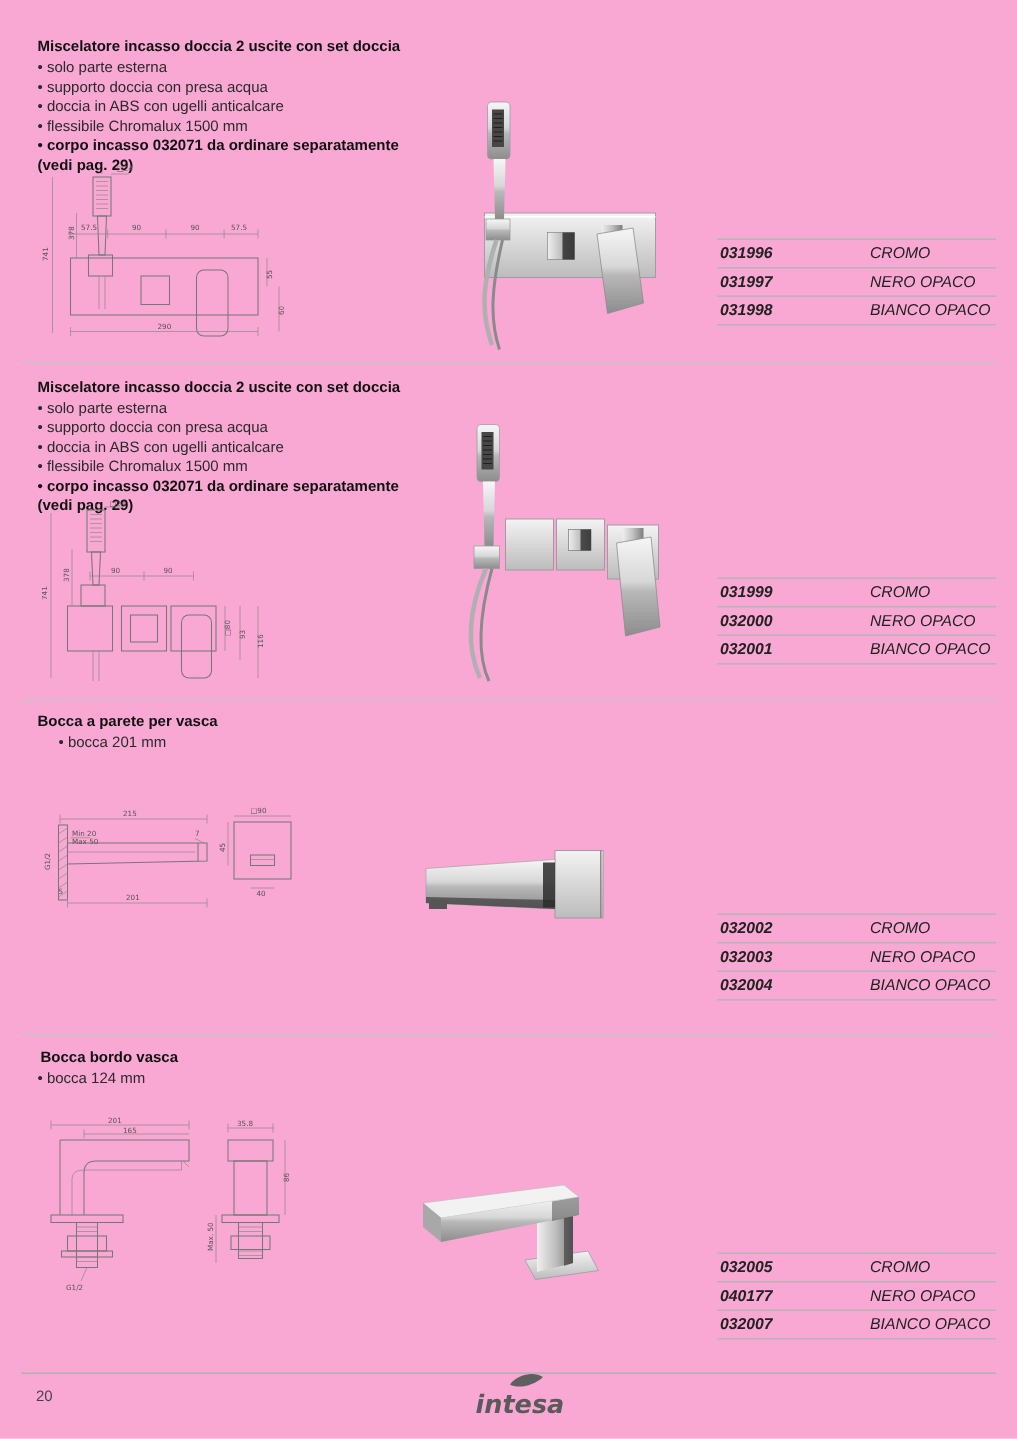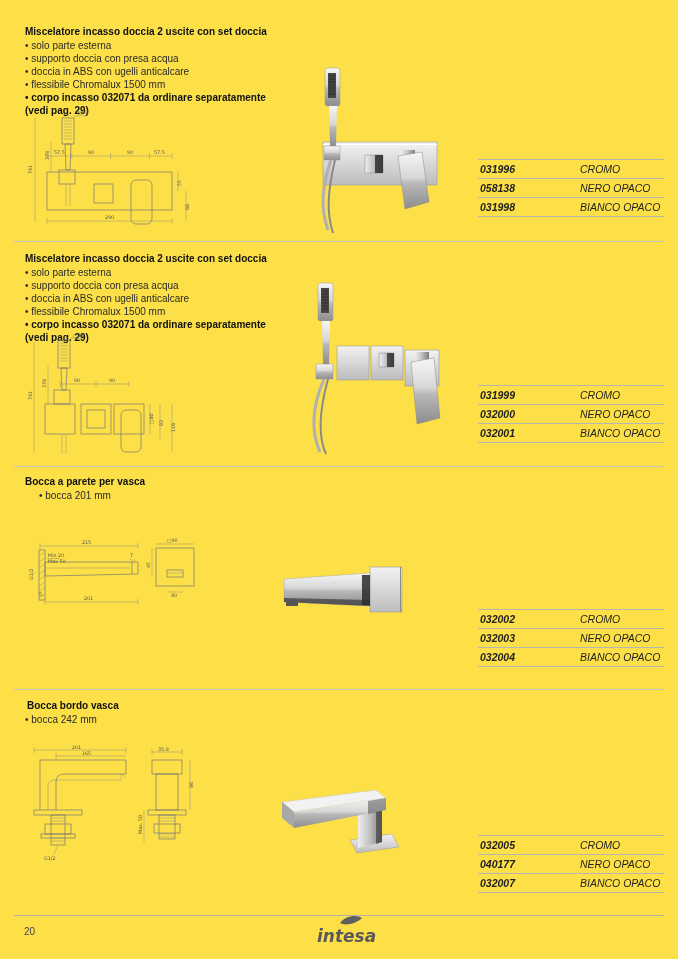--- a/index.html
+++ b/index.html
@@ -1,16 +1,16 @@
 <!DOCTYPE html>
 <html><head>
 <meta charset="utf-8">
 <style>
   html,body{margin:0;padding:0;background:#e9e9e9;}
-  #page{position:relative;width:678px;height:959px;background:#fde047;margin:0 auto;
+  #page{position:relative;width:678px;height:959px;background:#f9a8d4;margin:0 auto;
         font-family:"Liberation Sans","DejaVu Sans",sans-serif;color:#1c1c1c;overflow:hidden;}
   .abs{position:absolute;}
   .sec-title{font-size:10px;font-weight:bold;color:#111;}
   .bullets{font-size:10px;color:#2a2a2a;line-height:13px;}
   .bullet::before{content:"•\00a0 ";}
   .bullet.bold{font-weight:bold;color:#111;}
   .note{font-weight:bold;color:#111;font-size:10px;line-height:13px;}
   .divider{position:absolute;left:14px;width:650px;height:0;border-top:1px solid #c6c6c6;}
   .codes{position:absolute;left:478px;width:186px;font-size:10.5px;}
   .code-row{height:18px;line-height:18px;border-top:1px solid #b5b5b5;white-space:nowrap;font-style:italic;}
@@ -101,21 +101,21 @@
       <rect x="33" y="11" width="8" height="25" fill="#474747"></rect>
       <path d="M34,14h6 M34,17h6 M34,20h6 M34,23h6 M34,26h6 M34,29h6 M34,32h6" stroke="#1f1f1f" stroke-width="0.7" fill="none"></path>
       <polygon points="34,44 42,44 41,84 35,84" fill="url(#chromeV)"></polygon>
       <rect x="29" y="84" width="16" height="14" fill="url(#chromeV)" stroke="#999" stroke-width="0.5"></rect>
       <path d="M36,98 C27,125 25,145 33,168" stroke="#b0b0b0" stroke-width="3" fill="none"></path>
       <path d="M40,98 C33,128 31,150 38,171" stroke="#8a8a8a" stroke-width="2" fill="none"></path>
     </svg>
 
     <div class="codes" style="top:159px">
       <div class="code-row"><span class="code">031996</span><span class="finish">CROMO</span></div>
-      <div class="code-row"><span class="code">058138</span><span class="finish">NERO OPACO</span></div>
+      <div class="code-row"><span class="code">031997</span><span class="finish">NERO OPACO</span></div>
       <div class="code-row"><span class="code">031998</span><span class="finish">BIANCO OPACO</span></div>
     </div>
   </div>
 
   <div class="divider" style="top:241px"></div>
 
   <div>
     <div class="abs sec-title" style="left:25px;top:253px">Miscelatore incasso doccia 2 uscite con set doccia</div>
     <div class="abs bullets" style="left:25px;top:266px">
       <div class="bullet"><span>solo parte esterna</span></div>
@@ -228,21 +228,21 @@
       <div class="code-row"><span class="code">032003</span><span class="finish">NERO OPACO</span></div>
       <div class="code-row"><span class="code">032004</span><span class="finish">BIANCO OPACO</span></div>
     </div>
   </div>
 
   <div class="divider" style="top:689px"></div>
 
   <div>
     <div class="abs sec-title" style="left:27px;top:700px">Bocca bordo vasca</div>
     <div class="abs bullets" style="left:25px;top:713px">
-      <div class="bullet"><span>bocca 242 mm</span></div>
+      <div class="bullet"><span>bocca 124 mm</span></div>
     </div>
 
     <svg class="tech" style="left:26px;top:742px" width="170" height="132" viewBox="0 0 170 132">
       <path d="M14,18 H100 V32 H38 Q30,32 30,40 V68 M14,18 V68"></path>
       <path class="thin" d="M22,68 V44 Q22,38 30,38 H95 M95,32 V38"></path>
       <line x1="96" y1="32" x2="100" y2="36" class="thin"></line>
       <rect x="8" y="68" width="48" height="5"></rect>
       <rect x="25" y="73" width="14" height="30"></rect>
       <path class="thin" d="M25,76h14 M25,79h14 M25,96h14 M25,99h14"></path>
       <rect x="19" y="82" width="26" height="10"></rect>

